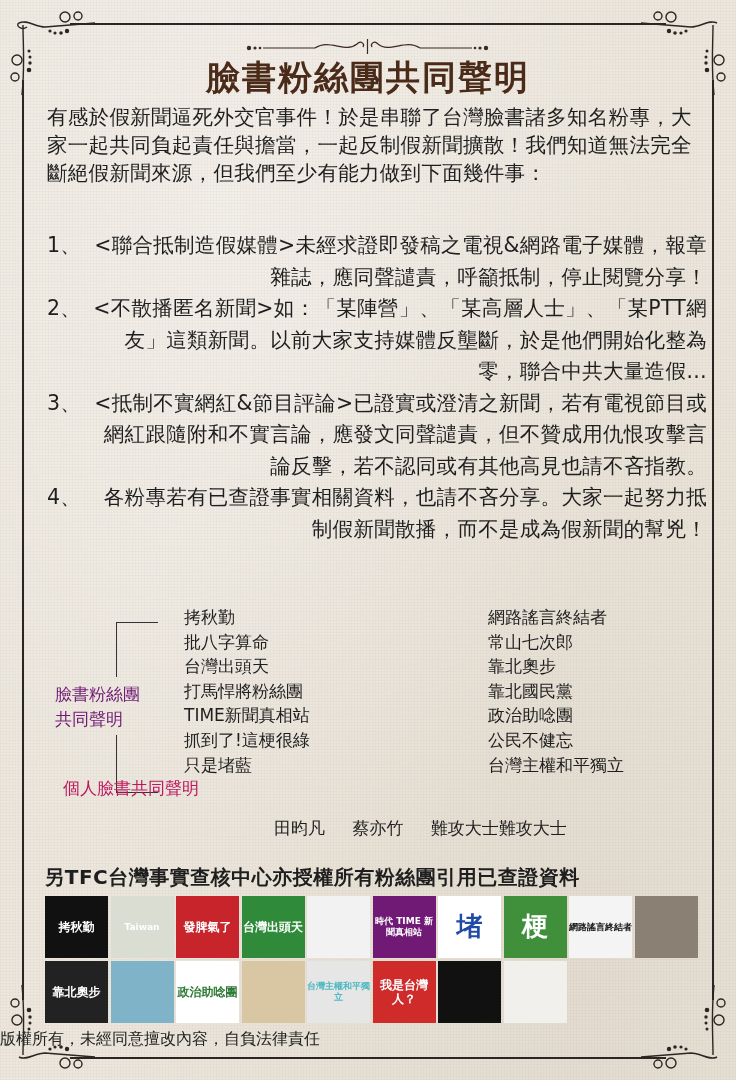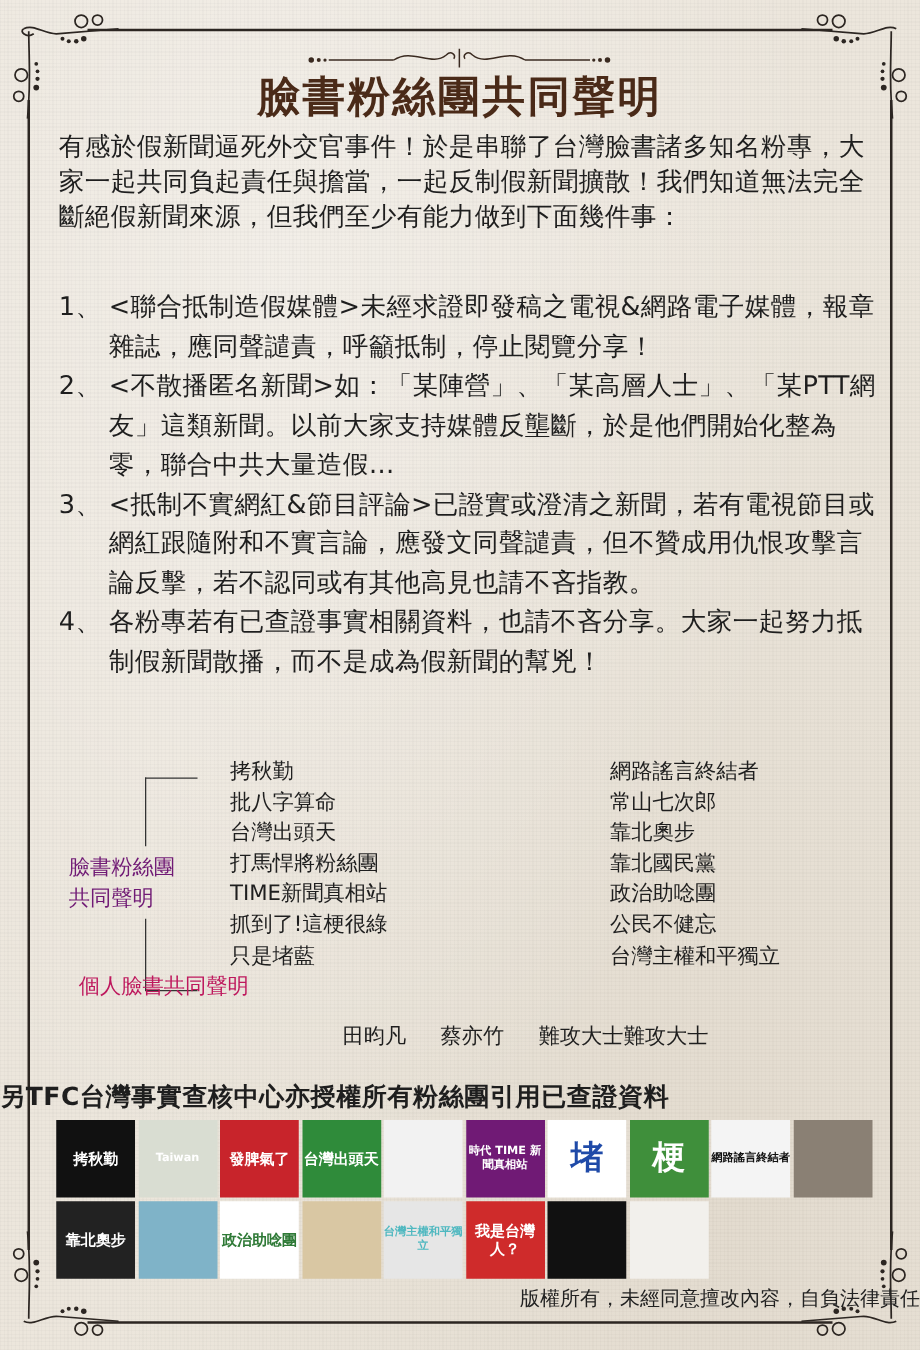--- a/index.html
+++ b/index.html
@@ -22,34 +22,34 @@
     font-size:34px; font-weight:bold; color:#4a2a18; letter-spacing:2px;
     font-family:"DejaVu Sans", sans-serif;
   }
   .intro {
     position:absolute; left:47px; top:103px; width:650px;
     font-size:20.5px; line-height:28px; color:#1e1e1e; letter-spacing:0.3px;
   }
   .items { position:absolute; left:47px; top:230px; width:660px; }
   .item { display:flex; font-size:20.5px; line-height:31.5px; color:#1e1e1e; letter-spacing:0.3px; }
   .item .num { width:40px; flex:none; }
-  .item .txt { flex:1; }
+  .item .txt { flex:1;text-align:right; }
   .bracket-label {
     position:absolute; left:55px; top:682px; color:#701a75; font-size:17px; line-height:25px;
   }
   .bracket { position:absolute; border-left:1.5px solid #333; }
   .bracket-h { position:absolute; border-top:1.5px solid #333; width:42px; }
   .pages-col { position:absolute; font-size:17px; line-height:24.6px; color:#1e1e1e; }
   .personal-label { position:absolute; left:63px; top:777px; color:#be185d; font-size:17px; }
   .personal-names { position:absolute; left:274px; top:817px; font-size:17px; color:#1e1e1e; }
   .personal-names span { margin-right:22px; }
-  .tfc { position:absolute; left:0; width:624px; top:864px; font-size:20px; font-weight:bold; color:#1e1e1e; letter-spacing:0.5px; }
+  .tfc { position:absolute; left:0; width:624px; top:864px; text-align:center; font-size:20px; font-weight:bold; color:#1e1e1e; letter-spacing:0.5px; }
   .grid { position:absolute; left:45px; top:896px; }
   .tile { position:absolute; width:63px; height:62px; overflow:hidden; display:flex; align-items:center; justify-content:center; text-align:center; }
-  .copyright { position:absolute; left:0; width:736px; top:1029px; text-align:right; font-family:"DejaVu Serif", serif; font-size:16px; color:#222; }
+  .copyright { position:absolute; left:0; width:736px; top:1029px; text-align:left; font-family:"DejaVu Serif", serif; font-size:16px; color:#222; }
 </style>
 </head>
 <body>
 
 <div class="frame-line" style="left:70px; top:23px; width:596px; height:1.5px;"></div>
 <div class="frame-line" style="left:70px; top:1057px; width:596px; height:1.5px;"></div>
 <div class="frame-line" style="left:22px; top:80px; width:1.5px; height:920px;"></div>
 <div class="frame-line" style="left:712px; top:80px; width:1.5px; height:920px;"></div>
 
 <svg class="corner" style="left:5px; top:5px;" viewBox="0 0 90 90">

